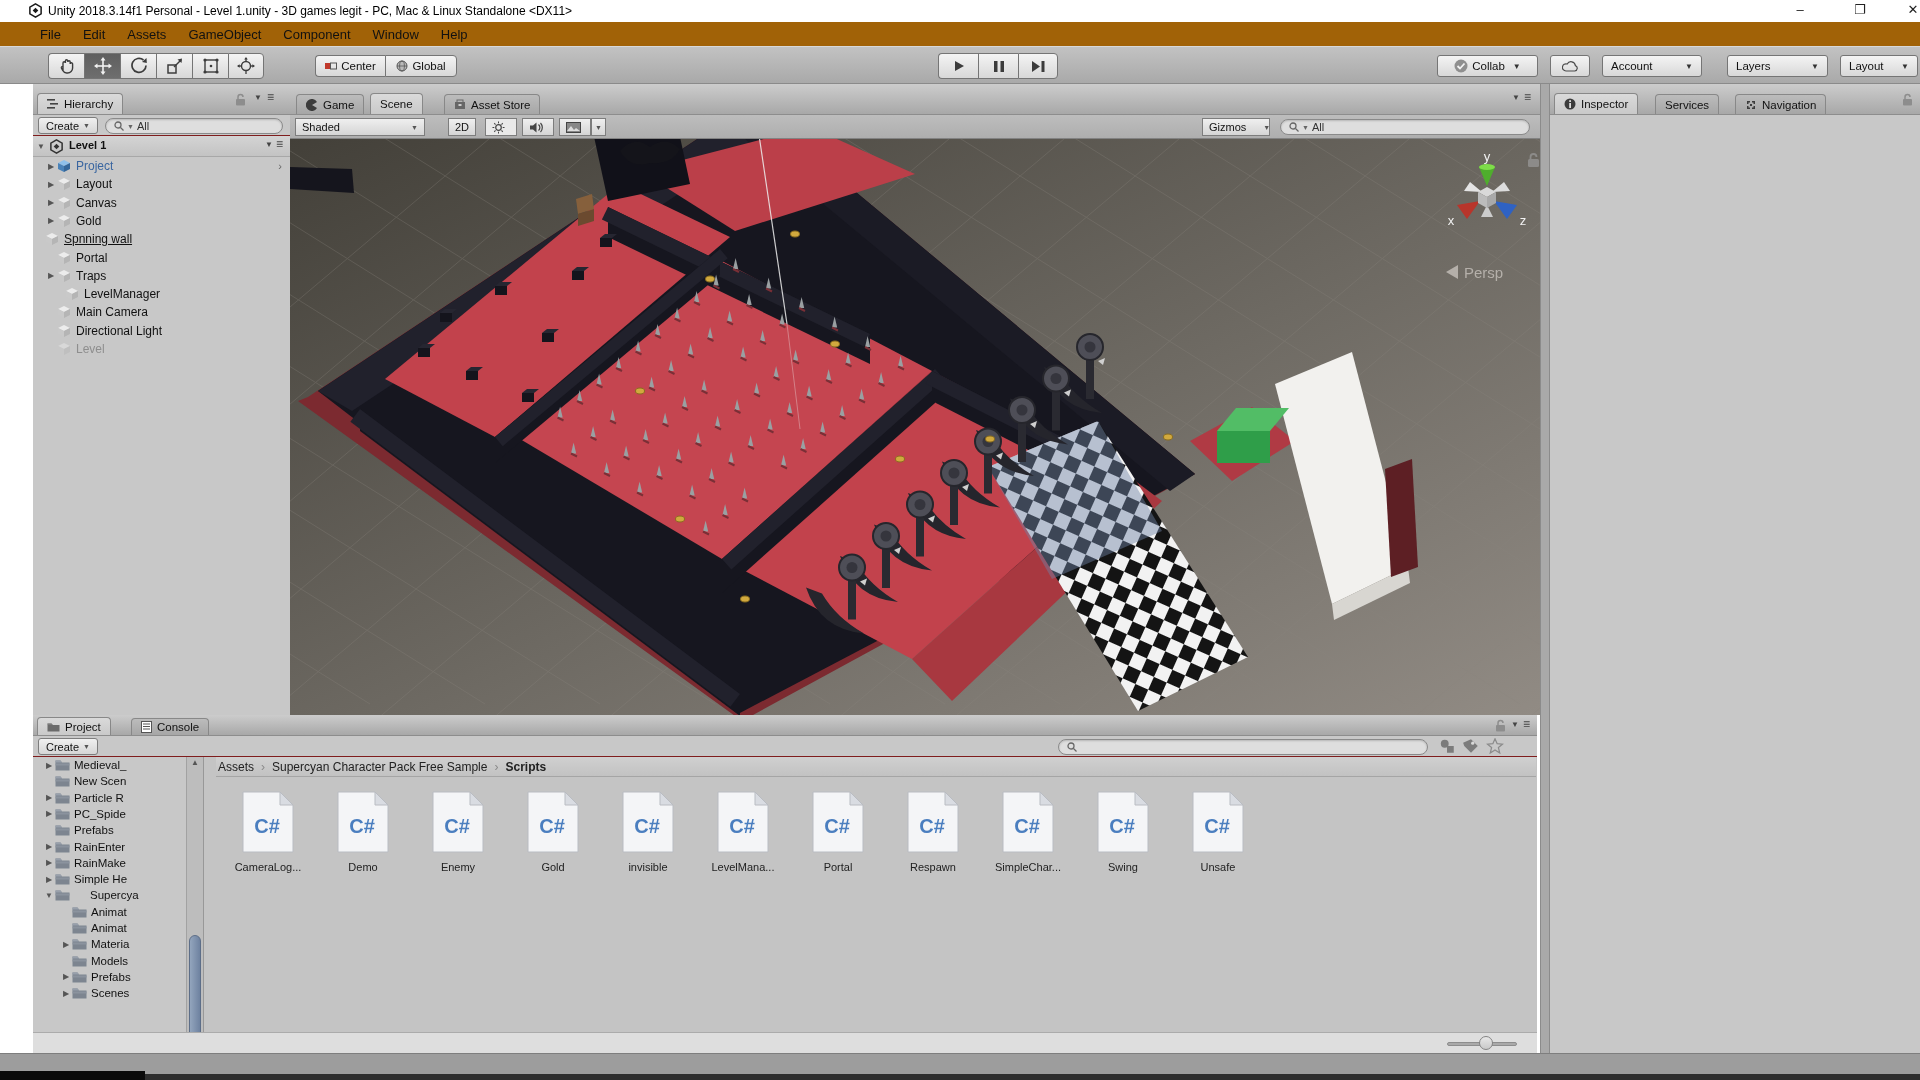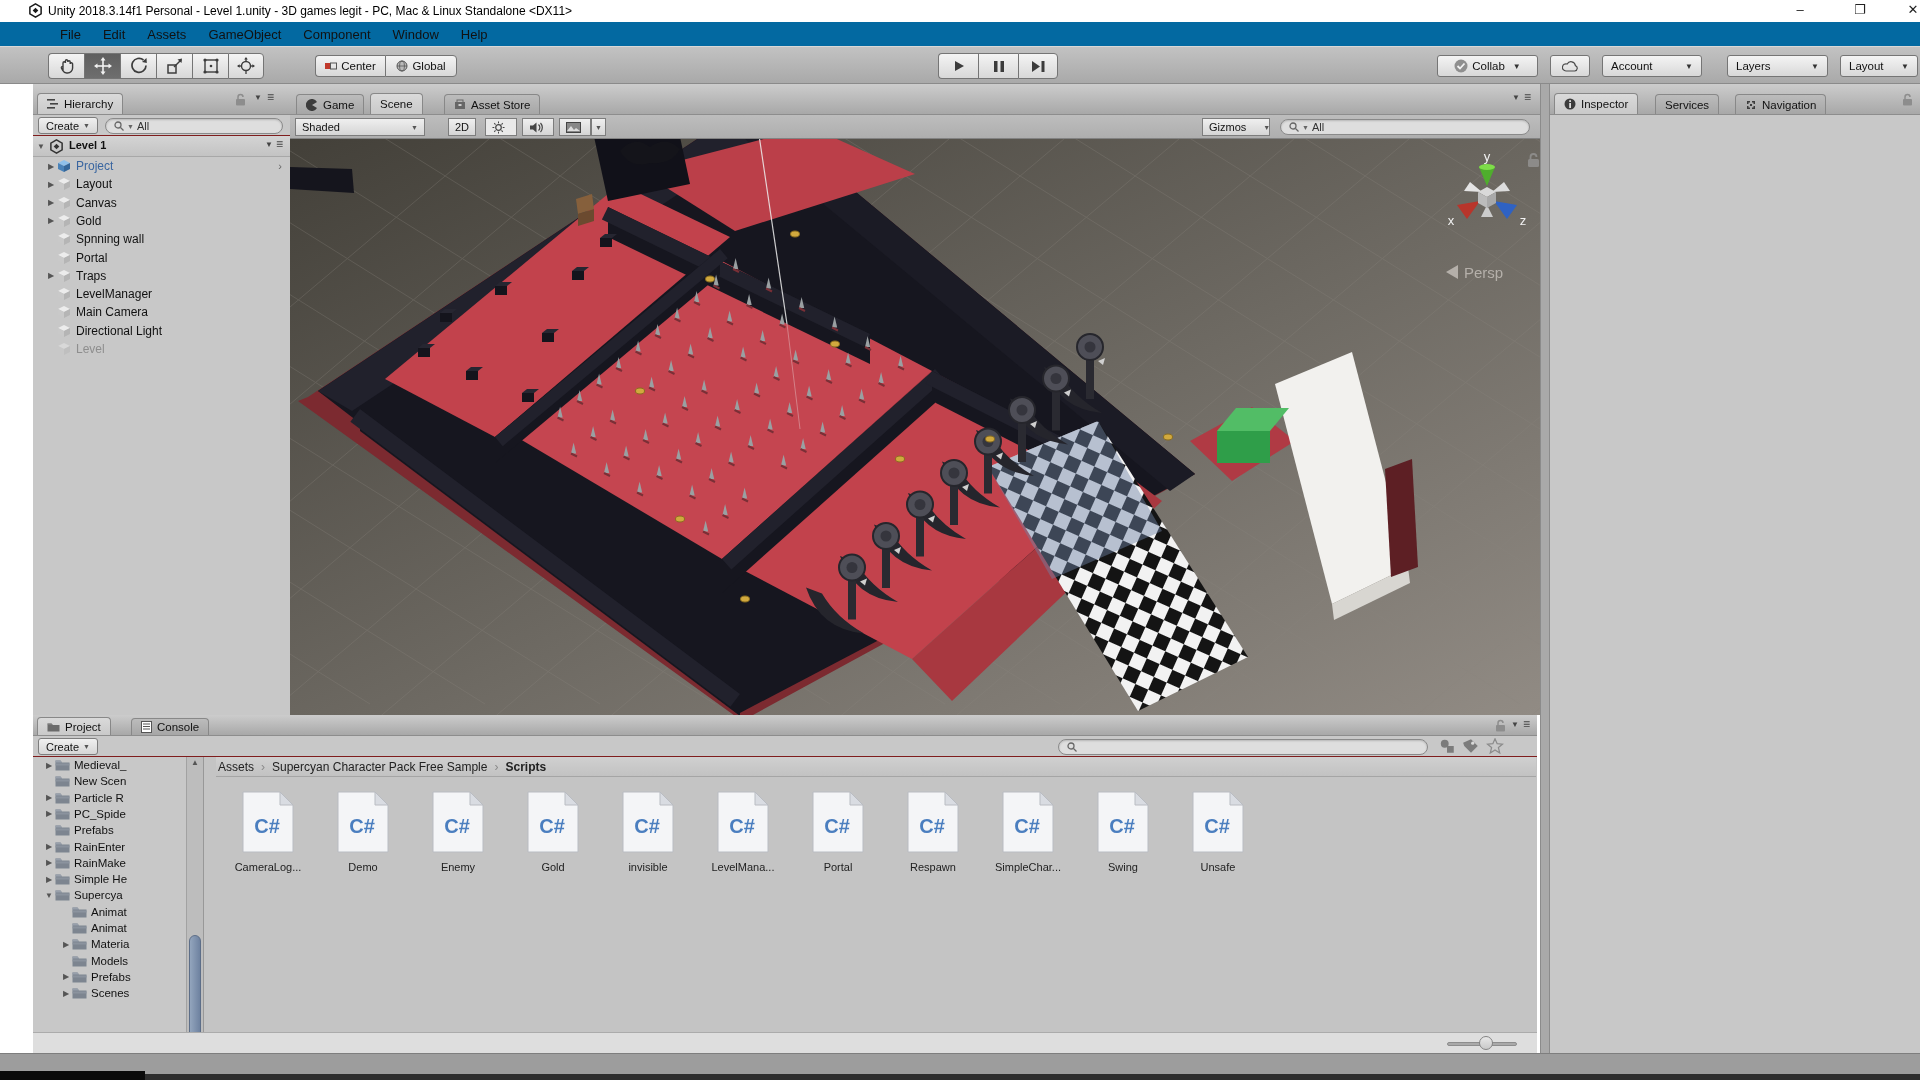--- a/index.html
+++ b/index.html
@@ -4,21 +4,21 @@
 <style>
   * { margin:0; padding:0; box-sizing:border-box; }
   html,body { width:1920px; height:1080px; overflow:hidden; background:#fff;
     font-family:"Liberation Sans", sans-serif; -webkit-font-smoothing:antialiased; }
   .abs { position:absolute; }
 
   
   #titlebar { left:0; top:0; width:1920px; height:22px; background:#fff; color:#000; }
   #title-text { left:48px; top:4px; font-size:12px; white-space:nowrap; }
   .winbtn { top:2px; width:30px; height:18px; text-align:center; font-size:13px; color:#222; cursor:default; }
-  #menubar { left:0; top:22px; width:1920px; height:24px; background:#0369a1; display:flex; align-items:center; padding-left:49px; gap:0; }
+  #menubar { left:0; top:22px; width:1920px; height:24px; background:#a16207; display:flex; align-items:center; padding-left:29px; gap:0; }
   .menu-item { font-size:13px; color:#111; padding:2px 11px; }
 
   
   #toolbar { left:0; top:46px; width:1920px; height:38px;
     background:linear-gradient(#c2c2c2,#a9a9a9); border-top:1px solid #d8d8d8; border-bottom:1px solid #8a8a8a; }
   .tbtn { background:linear-gradient(#f4f4f4,#d8d8d8); border:1px solid #757575; height:26px;
     display:flex; align-items:center; justify-content:center; font-size:11.5px; color:#111; }
   .toolgrp { display:flex; }
   .toolgrp .tbtn { width:36px; border-right:none; }
   .toolgrp .tbtn:first-child { border-radius:4px 0 0 4px; }
@@ -287,21 +287,21 @@
       </div>
       <div class="row-item" style="left: 0px; top: 54.9px; width: 257px; padding-left: 12px;">
         <span class="tri">▶</span>
         <svg width="14" height="14" viewBox="0 0 14 14" style="opacity:1">
           <path d="M7 1 L13 4 L7 7 L1 4 Z" fill="#ececec"></path>
           <path d="M1 4 L7 7 L7 13 L1 10 Z" fill="#c9c9c9"></path>
           <path d="M13 4 L7 7 L7 13 L13 10 Z" fill="#b5b5b5"></path>
         </svg>
         <span style="margin-left:5px;">Gold</span>
       </div>
-      <div class="row-item" style="left: 0px; top: 73.2px; width: 257px; padding-left: 12px;">
+      <div class="row-item" style="left: 0px; top: 73.2px; width: 257px; padding-left: 0; text-decoration: underline;">
         <span class="tri"></span>
         <svg width="14" height="14" viewBox="0 0 14 14" style="opacity:1">
           <path d="M7 1 L13 4 L7 7 L1 4 Z" fill="#ececec"></path>
           <path d="M1 4 L7 7 L7 13 L1 10 Z" fill="#c9c9c9"></path>
           <path d="M13 4 L7 7 L7 13 L13 10 Z" fill="#b5b5b5"></path>
         </svg>
         <span style="margin-left:5px;">Spnning wall</span>
       </div>
       <div class="row-item" style="left: 0px; top: 91.5px; width: 257px; padding-left: 12px;">
         <span class="tri"></span>
@@ -314,21 +314,21 @@
       </div>
       <div class="row-item" style="left: 0px; top: 109.8px; width: 257px; padding-left: 12px;">
         <span class="tri">▶</span>
         <svg width="14" height="14" viewBox="0 0 14 14" style="opacity:1">
           <path d="M7 1 L13 4 L7 7 L1 4 Z" fill="#ececec"></path>
           <path d="M1 4 L7 7 L7 13 L1 10 Z" fill="#c9c9c9"></path>
           <path d="M13 4 L7 7 L7 13 L13 10 Z" fill="#b5b5b5"></path>
         </svg>
         <span style="margin-left:5px;">Traps</span>
       </div>
-      <div class="row-item" style="left: 0px; top: 128.1px; width: 257px; padding-left: 12px;">
+      <div class="row-item" style="left: 8px; top: 128.1px; width: 257px; padding-left: 12px;">
         <span class="tri"></span>
         <svg width="14" height="14" viewBox="0 0 14 14" style="opacity:1">
           <path d="M7 1 L13 4 L7 7 L1 4 Z" fill="#ececec"></path>
           <path d="M1 4 L7 7 L7 13 L1 10 Z" fill="#c9c9c9"></path>
           <path d="M13 4 L7 7 L7 13 L13 10 Z" fill="#b5b5b5"></path>
         </svg>
         <span style="margin-left:5px;">LevelManager</span>
       </div>
       <div class="row-item" style="left: 0px; top: 146.4px; width: 257px; padding-left: 12px;">
         <span class="tri"></span>
@@ -896,21 +896,21 @@
         </svg>
         <span style="margin-left:4px">Simple He</span>
       </div>
       <div class="row-item" id="proj-tree-row" style="left: 0px; top: 130.4px; width: 153px; height: 16px; font-size: 11.5px; padding-left: 10px;">
         <span class="tri">▼</span>
         <svg width="15" height="12" viewBox="0 0 15 12" style="flex:0 0 15px">
           <path d="M0.5 1.5 h5 l1.5 2 h7.5 v8 h-14Z" fill="#7d8590"></path>
           <path d="M0.5 1.5 h5 l1.5 2 h-6.5Z" fill="#98a0ab"></path>
           <rect x="0.5" y="4.5" width="14" height="2" fill="#8b939e"></rect>
         </svg>
-        <span style="margin-left:4px">Supercya</span>
+        <span style="margin-left:20px">Supercya</span>
       </div>
       <div class="row-item" id="proj-tree-row" style="left: 0px; top: 146.7px; width: 153px; height: 16px; font-size: 11.5px; padding-left: 27px;">
         <span class="tri"></span>
         <svg width="15" height="12" viewBox="0 0 15 12" style="flex:0 0 15px">
           <path d="M0.5 1.5 h5 l1.5 2 h7.5 v8 h-14Z" fill="#7d8590"></path>
           <path d="M0.5 1.5 h5 l1.5 2 h-6.5Z" fill="#98a0ab"></path>
           <rect x="0.5" y="4.5" width="14" height="2" fill="#8b939e"></rect>
         </svg>
         <span style="margin-left:4px">Animat</span>
       </div>

